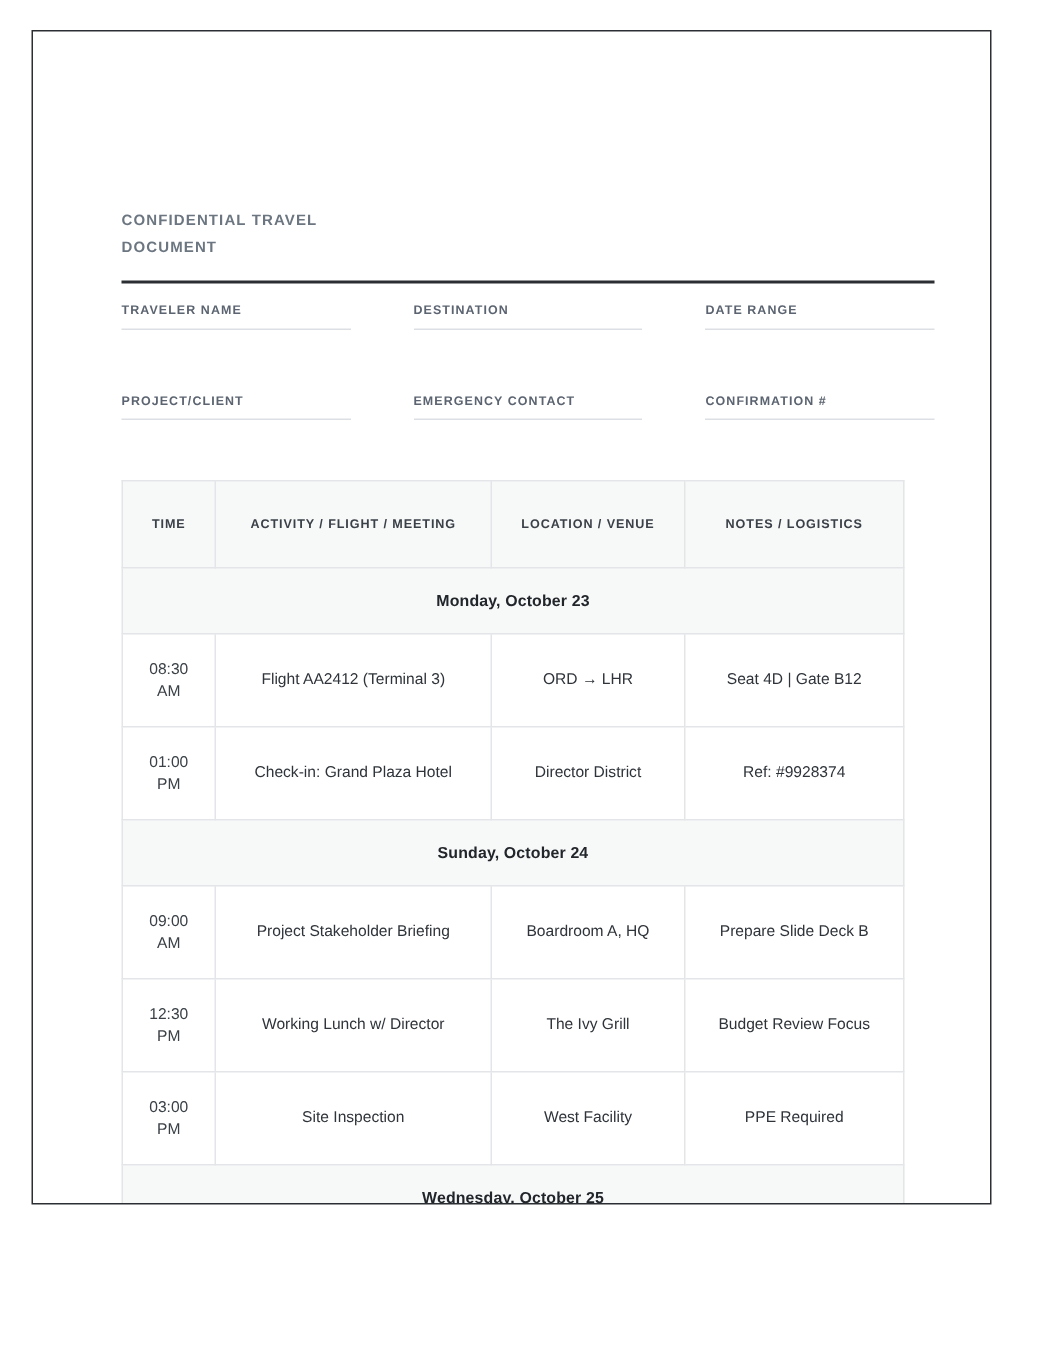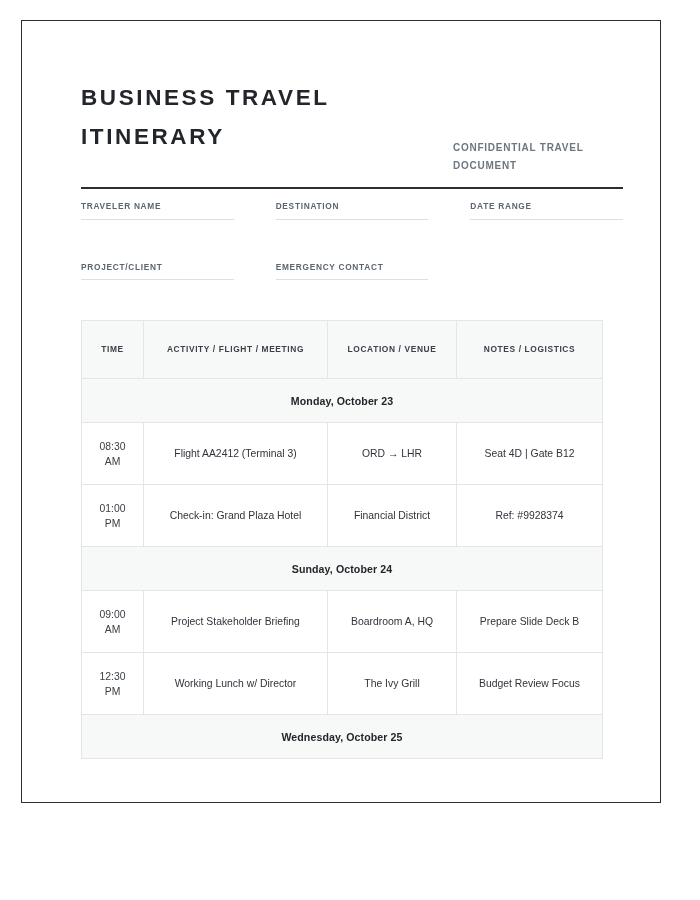--- a/index.html
+++ b/index.html
@@ -146,42 +146,43 @@
   }
 </style>
 </head>
 <body>
 
 <div class="page">
   <div class="page-inner">
 
     <div class="doc-header">
       <div class="header-row">
-        <h1 class="doc-title">BUSINESS TRAVEL
-ITINERARY</h1>
         <div class="confidential">CONFIDENTIAL TRAVEL DOCUMENT</div>
       </div>
     </div>
     <div class="title-rule"></div>
 
     <div class="fields">
         <div class="field">
           <span class="field-label">TRAVELER NAME</span>
         </div>
         <div class="field">
           <span class="field-label">DESTINATION</span>
         </div>
         <div class="field">
           <span class="field-label">DATE RANGE</span>
         </div>
         <div class="field">
           <span class="field-label">PROJECT/CLIENT</span>
         </div>
         <div class="field">
           <span class="field-label">EMERGENCY CONTACT</span>
+        </div>
+        <div class="field">
+          <span class="field-label">CONFIRMATION #</span>
         </div>
       </div>
 
     <table class="itin-table">
       <colgroup>
         <col class="c-time">
         <col class="c-activity">
         <col class="c-location">
         <col class="c-notes">
       </colgroup>
@@ -199,38 +200,44 @@
           </tr>
           <tr class="entry-row">
             <td class="cell-time">08:30 AM</td>
             <td class="cell-activity">Flight AA2412 (Terminal 3)</td>
             <td class="cell-location">ORD → LHR</td>
             <td class="cell-notes">Seat 4D | Gate B12</td>
           </tr>
           <tr class="entry-row">
             <td class="cell-time">01:00 PM</td>
             <td class="cell-activity">Check-in: Grand Plaza Hotel</td>
-            <td class="cell-location">Financial District</td>
+            <td class="cell-location">Director District</td>
             <td class="cell-notes">Ref: #9928374</td>
           </tr>
           <tr class="day-row">
             <td colspan="4">Sunday, October 24</td>
           </tr>
           <tr class="entry-row">
             <td class="cell-time">09:00 AM</td>
             <td class="cell-activity">Project Stakeholder Briefing</td>
             <td class="cell-location">Boardroom A, HQ</td>
             <td class="cell-notes">Prepare Slide Deck B</td>
           </tr>
           <tr class="entry-row">
             <td class="cell-time">12:30 PM</td>
             <td class="cell-activity">Working Lunch w/ Director</td>
             <td class="cell-location">The Ivy Grill</td>
             <td class="cell-notes">Budget Review Focus</td>
           </tr>
+          <tr class="entry-row">
+            <td class="cell-time">03:00 PM</td>
+            <td class="cell-activity">Site Inspection</td>
+            <td class="cell-location">West Facility</td>
+            <td class="cell-notes">PPE Required</td>
+          </tr>
           <tr class="day-row">
             <td colspan="4">Wednesday, October 25</td>
           </tr>
         </tbody>
     </table>
 
   </div>
 </div>
 
 </body></html>

